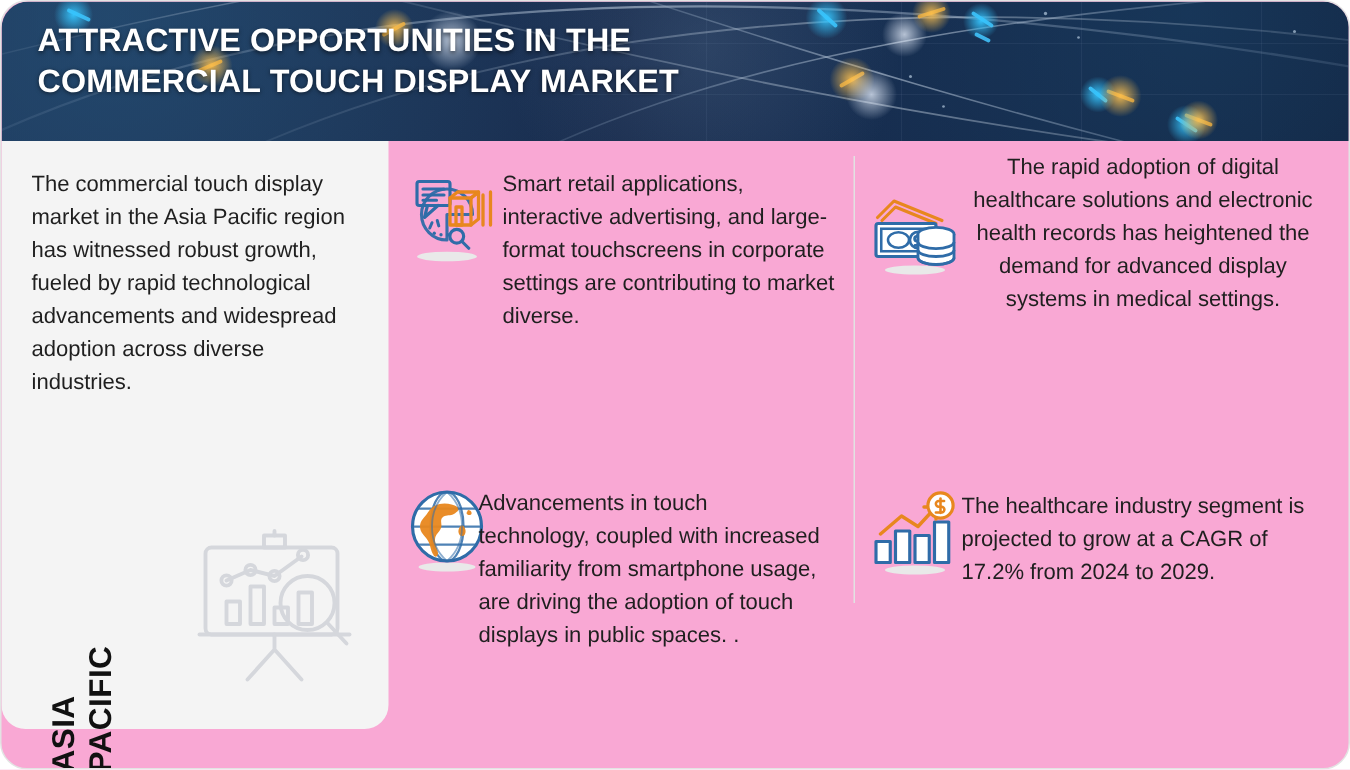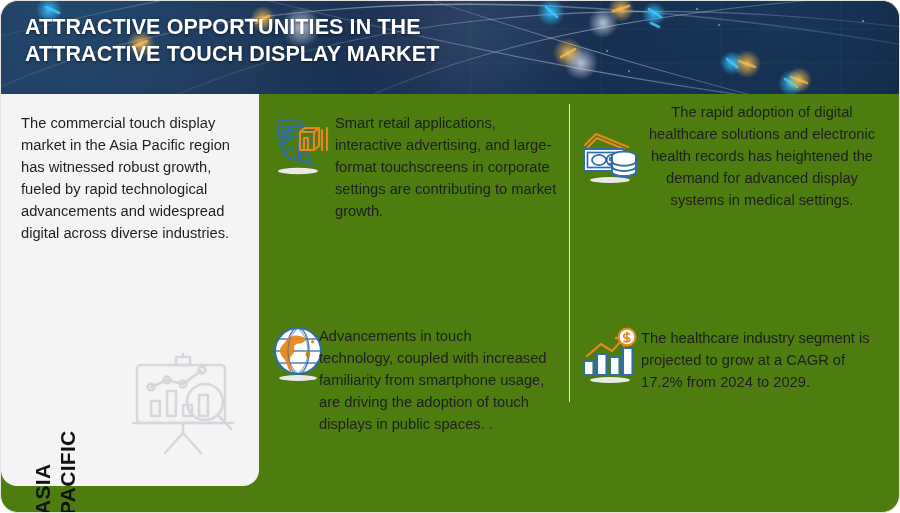--- a/index.html
+++ b/index.html
@@ -9,21 +9,21 @@
     height: 513px;
     background: #ffffff;
     font-family: "Liberation Sans", sans-serif;
     overflow: hidden;
   }
 
   .card {
     position: relative;
     width: 900px;
     height: 513px;
-    background: #4d7c0f;
+    background: #f9a8d4;
     border-radius: 18px;
     overflow: hidden;
     border: 1px solid #e3e3e3;
   }
 
   
   .header {
     position: absolute;
     top: 0; left: 0;
     width: 900px;
@@ -218,26 +218,26 @@
         <circle cx="696" cy="8" r="1.1"></circle>
         <circle cx="718" cy="24" r="0.9"></circle>
         <circle cx="606" cy="50" r="1"></circle>
         <circle cx="628" cy="70" r="0.9"></circle>
         <circle cx="862" cy="20" r="1"></circle>
       </g>
     </svg>
 
     <div class="header-title">
       <span>ATTRACTIVE OPPORTUNITIES IN THE</span><br>
-      <span>ATTRACTIVE TOUCH DISPLAY MARKET</span>
+      <span>COMMERCIAL TOUCH DISPLAY MARKET</span>
     </div>
   </div>
 
   <div class="left-panel">
-    <div class="left-text">The commercial touch display market in the Asia Pacific region has witnessed robust growth, fueled by rapid technological advancements and widespread digital across diverse industries.</div>
+    <div class="left-text">The commercial touch display market in the Asia Pacific region has witnessed robust growth, fueled by rapid technological advancements and widespread adoption across diverse industries.</div>
 
     <svg class="watermark" viewBox="0 0 115 115">
       <g fill="none" stroke="#d4d6db" stroke-width="2.6" stroke-linecap="round" stroke-linejoin="round">
         <rect x="10" y="16" width="88" height="58" rx="4"></rect>
         <path d="M49 8 h14 v8 h-14 z"></path>
         <path d="M56 8 v-3"></path>
         <path d="M6 74 h100"></path>
         <path d="M56 74 v10 M56 84 L38 104 M56 84 L74 104"></path>
         <rect x="24" y="52" width="9" height="15"></rect>
         <rect x="40" y="42" width="9" height="25"></rect>
@@ -283,21 +283,21 @@
         <path d="M33 18 l5 -4 h14 l-5 4"></path>
         <path d="M47 18 l5 -4 v18 l-5 4"></path>
         <path d="M37 24 h4 v12 h-4 z"></path>
         <path d="M55 16 v20 M60 14 v22"></path>
       </g>
       <g fill="none" stroke="#2f6ca8" stroke-width="2.1" stroke-linecap="round">
         <circle cx="37.5" cy="43.5" r="4.6"></circle>
         <path d="M41 47 L45.5 51.5"></path>
       </g>
     </svg>
-    <div class="cell-text">Smart retail applications, interactive advertising, and large-format touchscreens in corporate settings are contributing to market growth.</div>
+    <div class="cell-text">Smart retail applications, interactive advertising, and large-format touchscreens in corporate settings are contributing to market diverse.</div>
   </div>
 
   <div class="cell" id="cell-right-top">
     <svg class="cell-icon" viewBox="0 0 62 62">
       <ellipse class="icon-shadow" cx="31" cy="55" rx="20" ry="3"></ellipse>
       <g fill="none" stroke="#e8871e" stroke-width="2.1" stroke-linejoin="round" stroke-linecap="round">
         <path d="M6 20 L17 9 L49 22"></path>
         <path d="M9 22 L18 13 L45 24"></path>
       </g>
       <g fill="#ffffff" stroke="#2f6ca8" stroke-width="2.1" stroke-linejoin="round">

